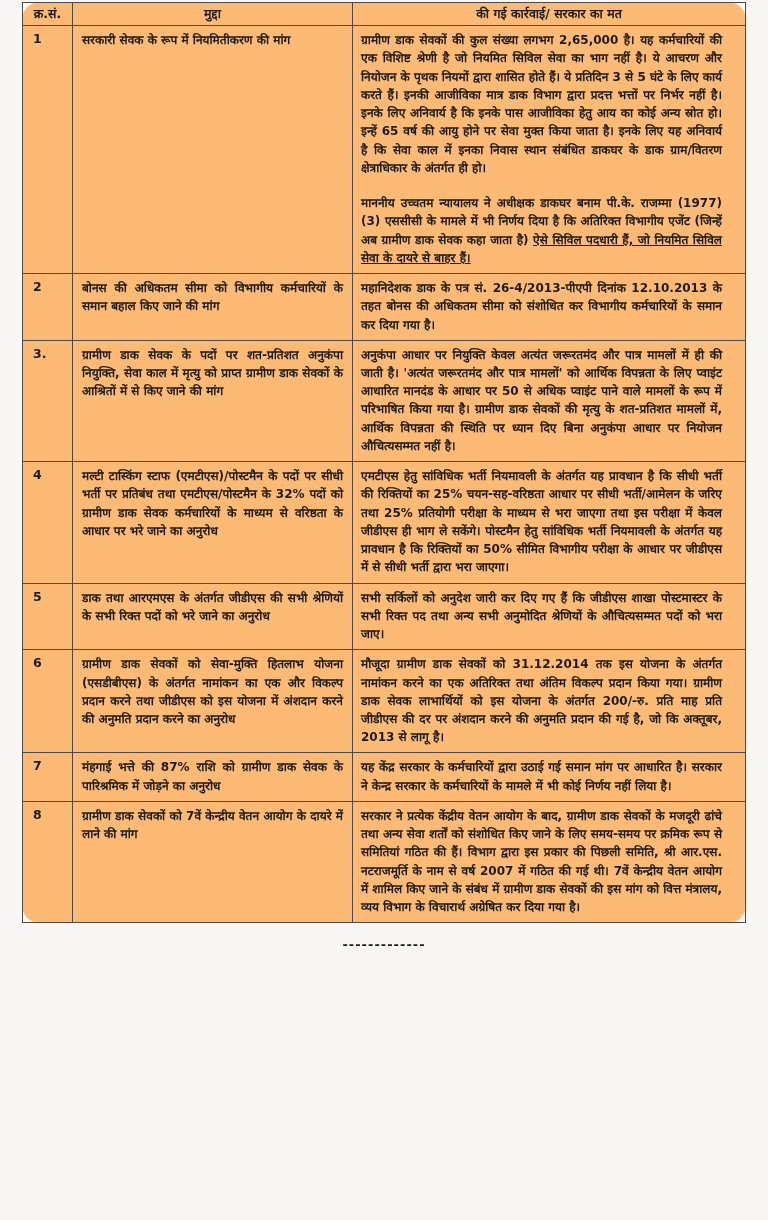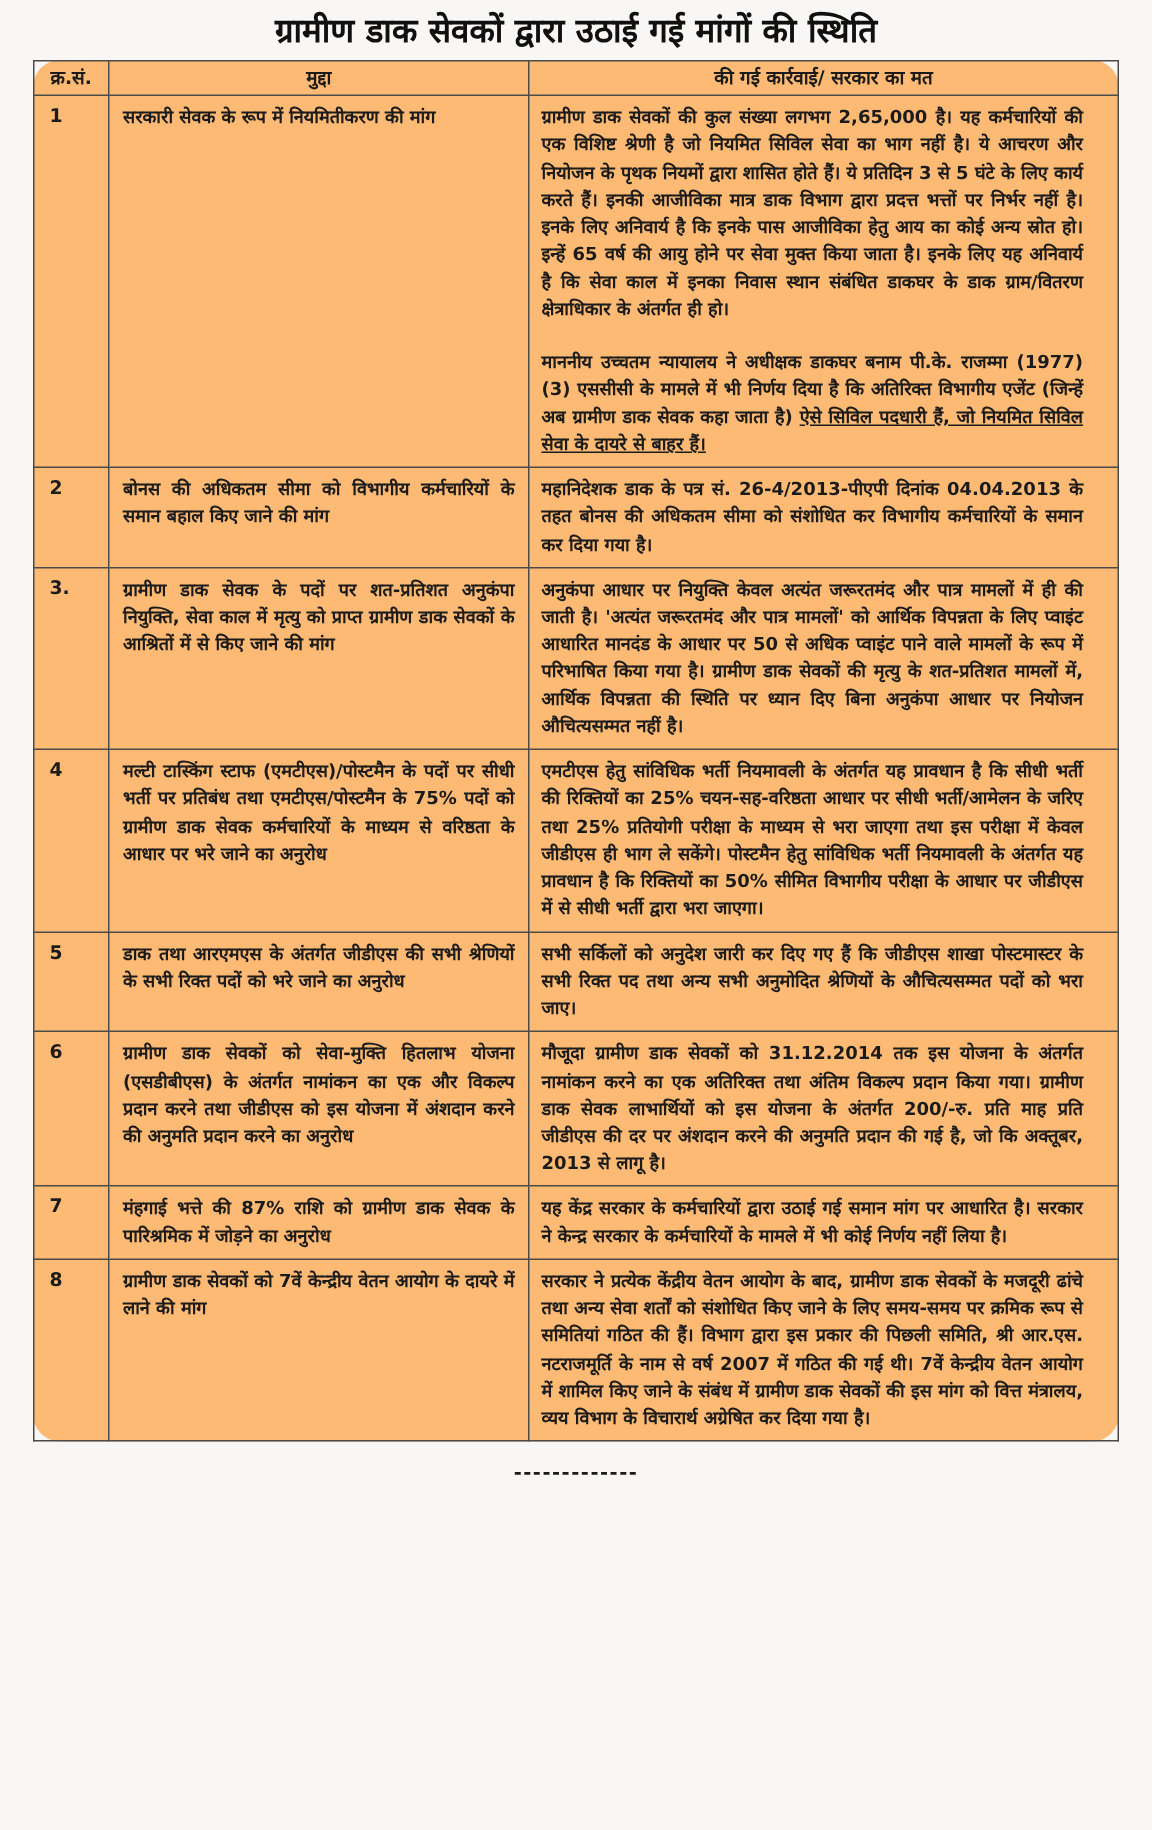--- a/index.html
+++ b/index.html
@@ -82,21 +82,20 @@
     margin-top: 14px;
     letter-spacing: 1px;
     color: #1b1b1b;
   }
 </style>
 </head>
 <body>
 
 <div class="page">
 
-  <div class="doc-title">ग्रामीण डाक सेवकों द्वारा उठाई गई मांगों की स्थिति</div>
 
   <table class="demands">
     <colgroup>
       <col style="width:50px">
       <col style="width:280px">
       <col>
     </colgroup>
     <thead>
       <tr>
         <th class="h-sno">क्र.सं.</th>
@@ -109,30 +108,30 @@
         <td class="c-sno">1</td>
         <td class="c-issue">सरकारी सेवक के रूप में नियमितीकरण की मांग</td>
         <td class="c-action">
           <p>ग्रामीण डाक सेवकों की कुल संख्या लगभग 2,65,000 है। यह कर्मचारियों की एक विशिष्ट श्रेणी है जो नियमित सिविल सेवा का भाग नहीं है। ये आचरण और नियोजन के पृथक नियमों द्वारा शासित होते हैं। ये प्रतिदिन 3 से 5 घंटे के लिए कार्य करते हैं। इनकी आजीविका मात्र डाक विभाग द्वारा प्रदत्त भत्तों पर निर्भर नहीं है। इनके लिए अनिवार्य है कि इनके पास आजीविका हेतु आय का कोई अन्य स्रोत हो। इन्हें 65 वर्ष की आयु होने पर सेवा मुक्त किया जाता है। इनके लिए यह अनिवार्य है कि सेवा काल में इनका निवास स्थान संबंधित डाकघर के डाक ग्राम/वितरण क्षेत्राधिकार के अंतर्गत ही हो।</p>
           <p><span>माननीय उच्चतम न्यायालय ने अधीक्षक डाकघर बनाम पी.के. राजम्मा (1977)(3) एससीसी के मामले में भी निर्णय दिया है कि अतिरिक्त विभागीय एजेंट (जिन्हें अब ग्रामीण डाक सेवक कहा जाता है) </span><span class="underlined">ऐसे सिविल पदधारी हैं, जो नियमित सिविल सेवा के दायरे से बाहर हैं।</span></p>
         </td>
       </tr>
       <tr>
         <td class="c-sno">2</td>
         <td class="c-issue">बोनस की अधिकतम सीमा को विभागीय कर्मचारियों के समान बहाल किए जाने की मांग</td>
-        <td class="c-action">महानिदेशक डाक के पत्र सं. 26-4/2013-पीएपी दिनांक 04.04.2013 के तहत बोनस की अधिकतम सीमा को संशोधित कर विभागीय कर्मचारियों के समान कर दिया गया है।</td>
+        <td class="c-action">महानिदेशक डाक के पत्र सं. 26-4/2013-पीएपी दिनांक 12.10.2013 के तहत बोनस की अधिकतम सीमा को संशोधित कर विभागीय कर्मचारियों के समान कर दिया गया है।</td>
       </tr>
       <tr>
         <td class="c-sno">3.</td>
         <td class="c-issue">ग्रामीण डाक सेवक के पदों पर शत-प्रतिशत अनुकंपा नियुक्ति, सेवा काल में मृत्यु को प्राप्त ग्रामीण डाक सेवकों के आश्रितों में से किए जाने की मांग</td>
         <td class="c-action">अनुकंपा आधार पर नियुक्ति केवल अत्यंत जरूरतमंद और पात्र मामलों में ही की जाती है। 'अत्यंत जरूरतमंद और पात्र मामलों' को आर्थिक विपन्नता के लिए प्वाइंट आधारित मानदंड के आधार पर 50 से अधिक प्वाइंट पाने वाले मामलों के रूप में परिभाषित किया गया है। ग्रामीण डाक सेवकों की मृत्यु के शत-प्रतिशत मामलों में, आर्थिक विपन्नता की स्थिति पर ध्यान दिए बिना अनुकंपा आधार पर नियोजन औचित्यसम्मत नहीं है।</td>
       </tr>
       <tr>
         <td class="c-sno">4</td>
-        <td class="c-issue">मल्टी टास्किंग स्टाफ (एमटीएस)/पोस्टमैन के पदों पर सीधी भर्ती पर प्रतिबंध तथा एमटीएस/पोस्टमैन के 75% पदों को ग्रामीण डाक सेवक कर्मचारियों के माध्यम से वरिष्ठता के आधार पर भरे जाने का अनुरोध</td>
+        <td class="c-issue">मल्टी टास्किंग स्टाफ (एमटीएस)/पोस्टमैन के पदों पर सीधी भर्ती पर प्रतिबंध तथा एमटीएस/पोस्टमैन के 32% पदों को ग्रामीण डाक सेवक कर्मचारियों के माध्यम से वरिष्ठता के आधार पर भरे जाने का अनुरोध</td>
         <td class="c-action">एमटीएस हेतु सांविधिक भर्ती नियमावली के अंतर्गत यह प्रावधान है कि सीधी भर्ती की रिक्तियों का 25% चयन-सह-वरिष्ठता आधार पर सीधी भर्ती/आमेलन के जरिए तथा 25% प्रतियोगी परीक्षा के माध्यम से भरा जाएगा तथा इस परीक्षा में केवल जीडीएस ही भाग ले सकेंगे। पोस्टमैन हेतु सांविधिक भर्ती नियमावली के अंतर्गत यह प्रावधान है कि रिक्तियों का 50% सीमित विभागीय परीक्षा के आधार पर जीडीएस में से सीधी भर्ती द्वारा भरा जाएगा।</td>
       </tr>
       <tr>
         <td class="c-sno">5</td>
         <td class="c-issue">डाक तथा आरएमएस के अंतर्गत जीडीएस की सभी श्रेणियों के सभी रिक्त पदों को भरे जाने का अनुरोध</td>
         <td class="c-action">सभी सर्किलों को अनुदेश जारी कर दिए गए हैं कि जीडीएस शाखा पोस्टमास्टर के सभी रिक्त पद तथा अन्य सभी अनुमोदित श्रेणियों के औचित्यसम्मत पदों को भरा जाए।</td>
       </tr>
       <tr>
         <td class="c-sno">6</td>
         <td class="c-issue">ग्रामीण डाक सेवकों को सेवा-मुक्ति हितलाभ योजना (एसडीबीएस) के अंतर्गत नामांकन का एक और विकल्प प्रदान करने तथा जीडीएस को इस योजना में अंशदान करने की अनुमति प्रदान करने का अनुरोध</td>

